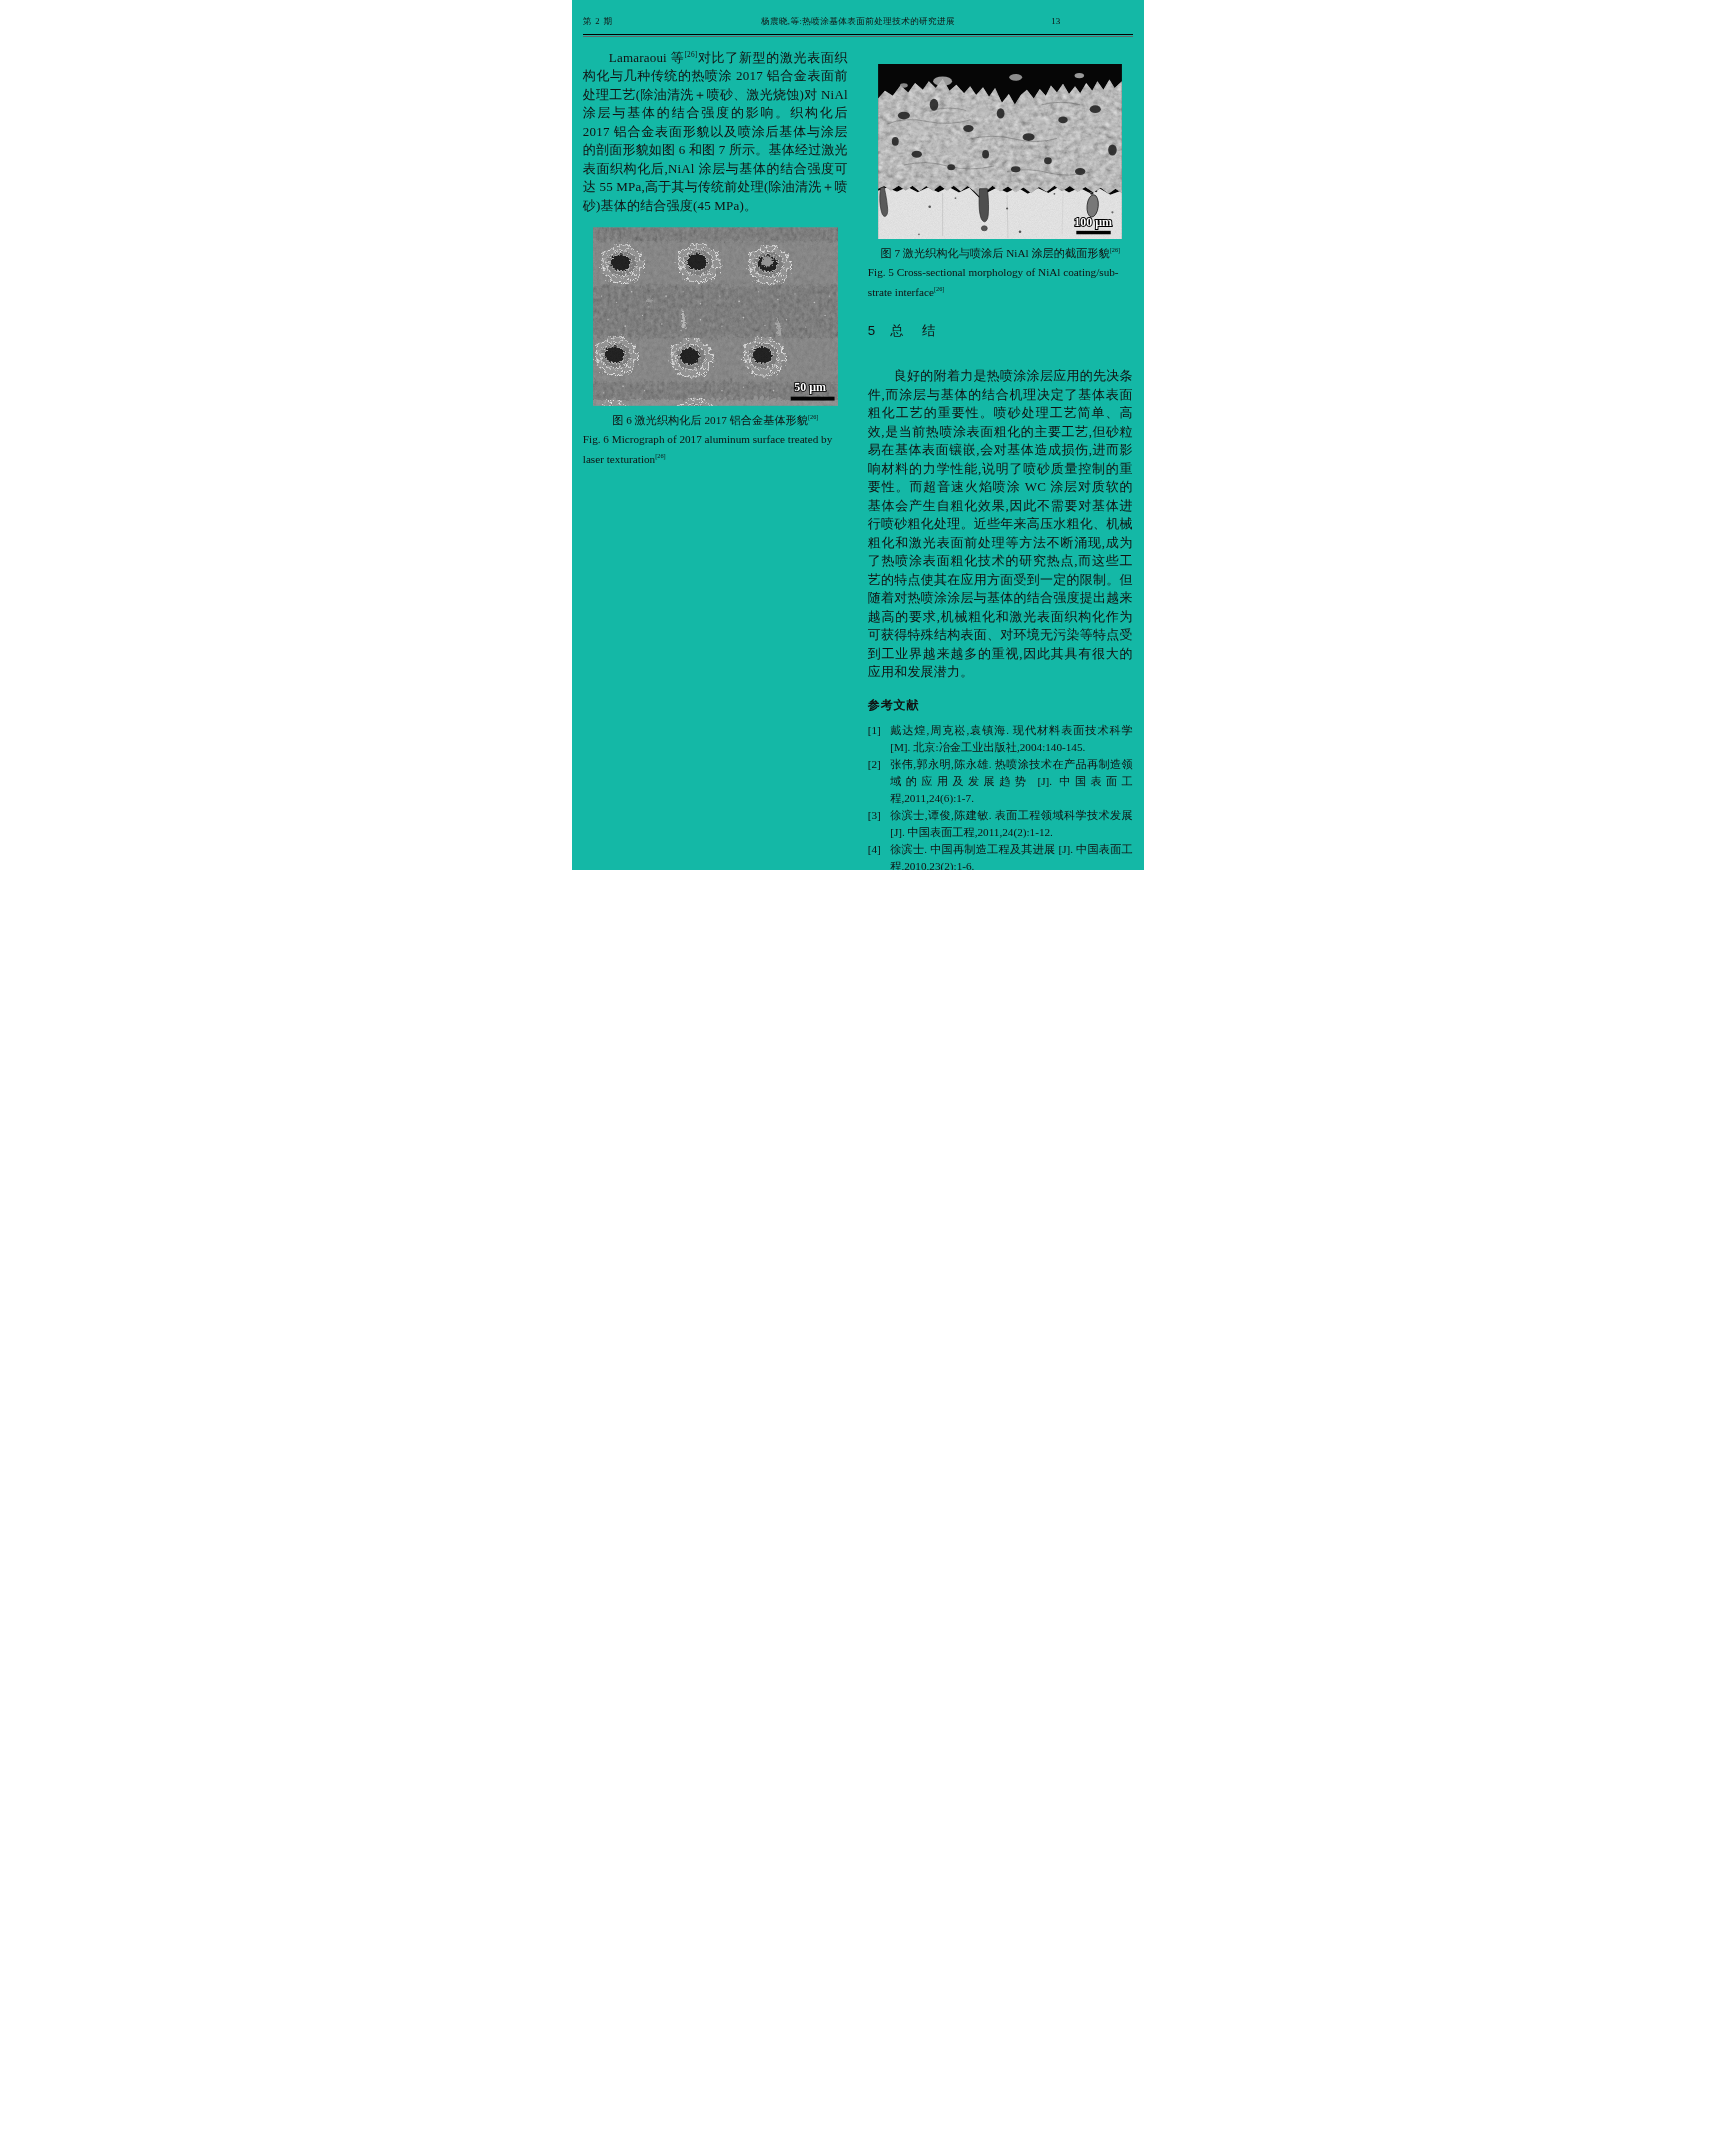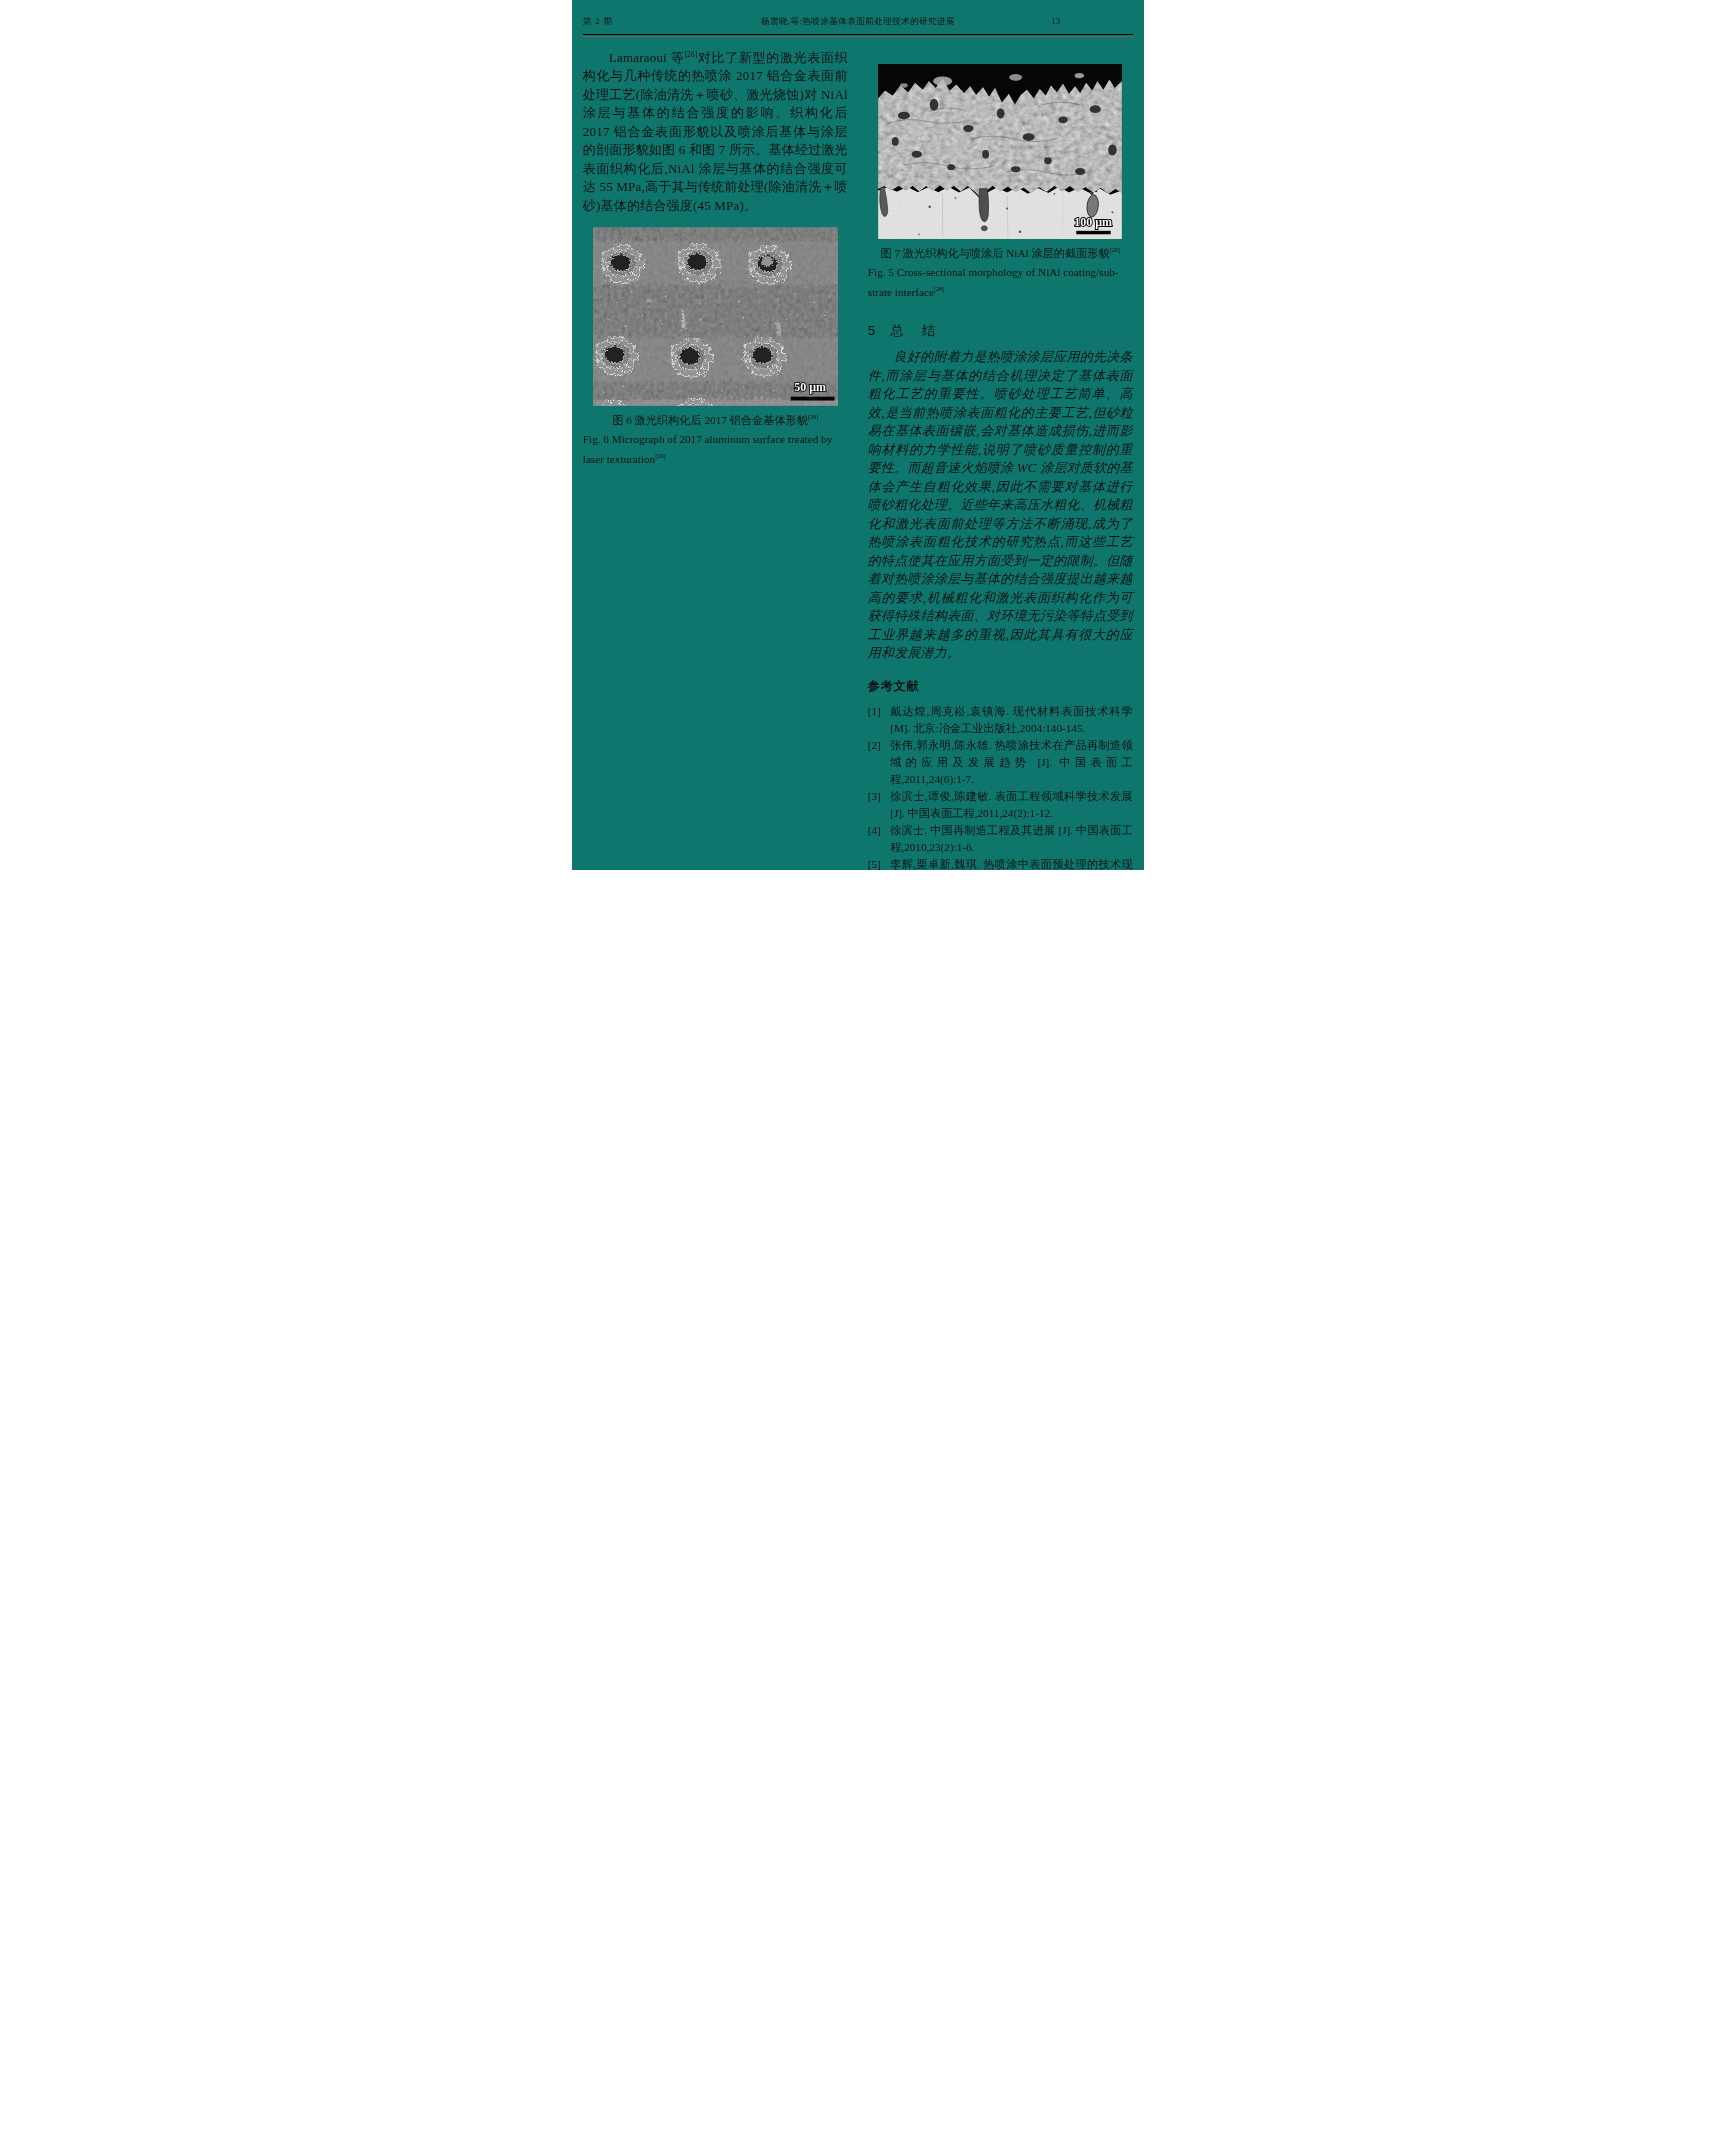--- a/index.html
+++ b/index.html
@@ -1,17 +1,17 @@
 <!DOCTYPE html>
 <html style="font-size:6.9px"><head>
 <meta charset="utf-8">
 <style>
   html, body { margin: 0; padding: 0; background: #ffffff; }
   .page {
-    width: 572px; height: 870px; margin: 0 auto; background: #0f766e;
+    width: 572px; height: 870px; margin: 0 auto; background: #14b8a6;
     color: #111111; box-sizing: border-box; padding: 0 10.8px;
     font-family: "Liberation Serif", "DejaVu Serif", serif;
     overflow: hidden; position: relative;
   }
   
   .hdr { display: flex; align-items: baseline; padding-top: 15.5px; font-size: 8.6px; }
   .hdr-issue { width: 82px; letter-spacing: 0.9px; }
   .hdr-title { flex: 1; text-align: center; letter-spacing: 0.4px; }
   .hdr-page  { width: 82px; font-size: 9px; padding-right: 12px; box-sizing: border-box; }
   .rule { margin-top: 6px; }
@@ -30,21 +30,21 @@
   .cap-cn { text-align: center; font-size: 11.2px; line-height: 15.5px; margin-top: 6.9px; }
   .cap-en { font-size: 11.2px; line-height: 19.4px; text-align: left; }
   .cap-en.first { margin-top: 1.7px; }
   
   .sec {
     font-family: "Liberation Sans", "DejaVu Sans", sans-serif;
     font-weight: 400; font-size: 13.3px; margin: 20px 0 0 0; letter-spacing: 0.4px;
   }
   .sec-num { display: inline-block; min-width: 22.4px; }
   .sec-title { letter-spacing: 2.6px; }
-  p.summary { margin-top: 8px; font-style: italic; }
+  p.summary { margin-top: 27px; }
   
   .refhead {
     font-family: "Liberation Sans", "DejaVu Sans", sans-serif;
     font-weight: 700; font-size: 12px; margin: 15.5px 0 0 0; letter-spacing: 0.9px;
   }
   .refs { margin-top: 7.7px; font-size: 11.2px; line-height: 17px; }
   .ref { display: flex; }
   .ref-label { flex: 0 0 22.4px; }
   .ref-text { flex: 1; text-align: justify; }
 </style>

